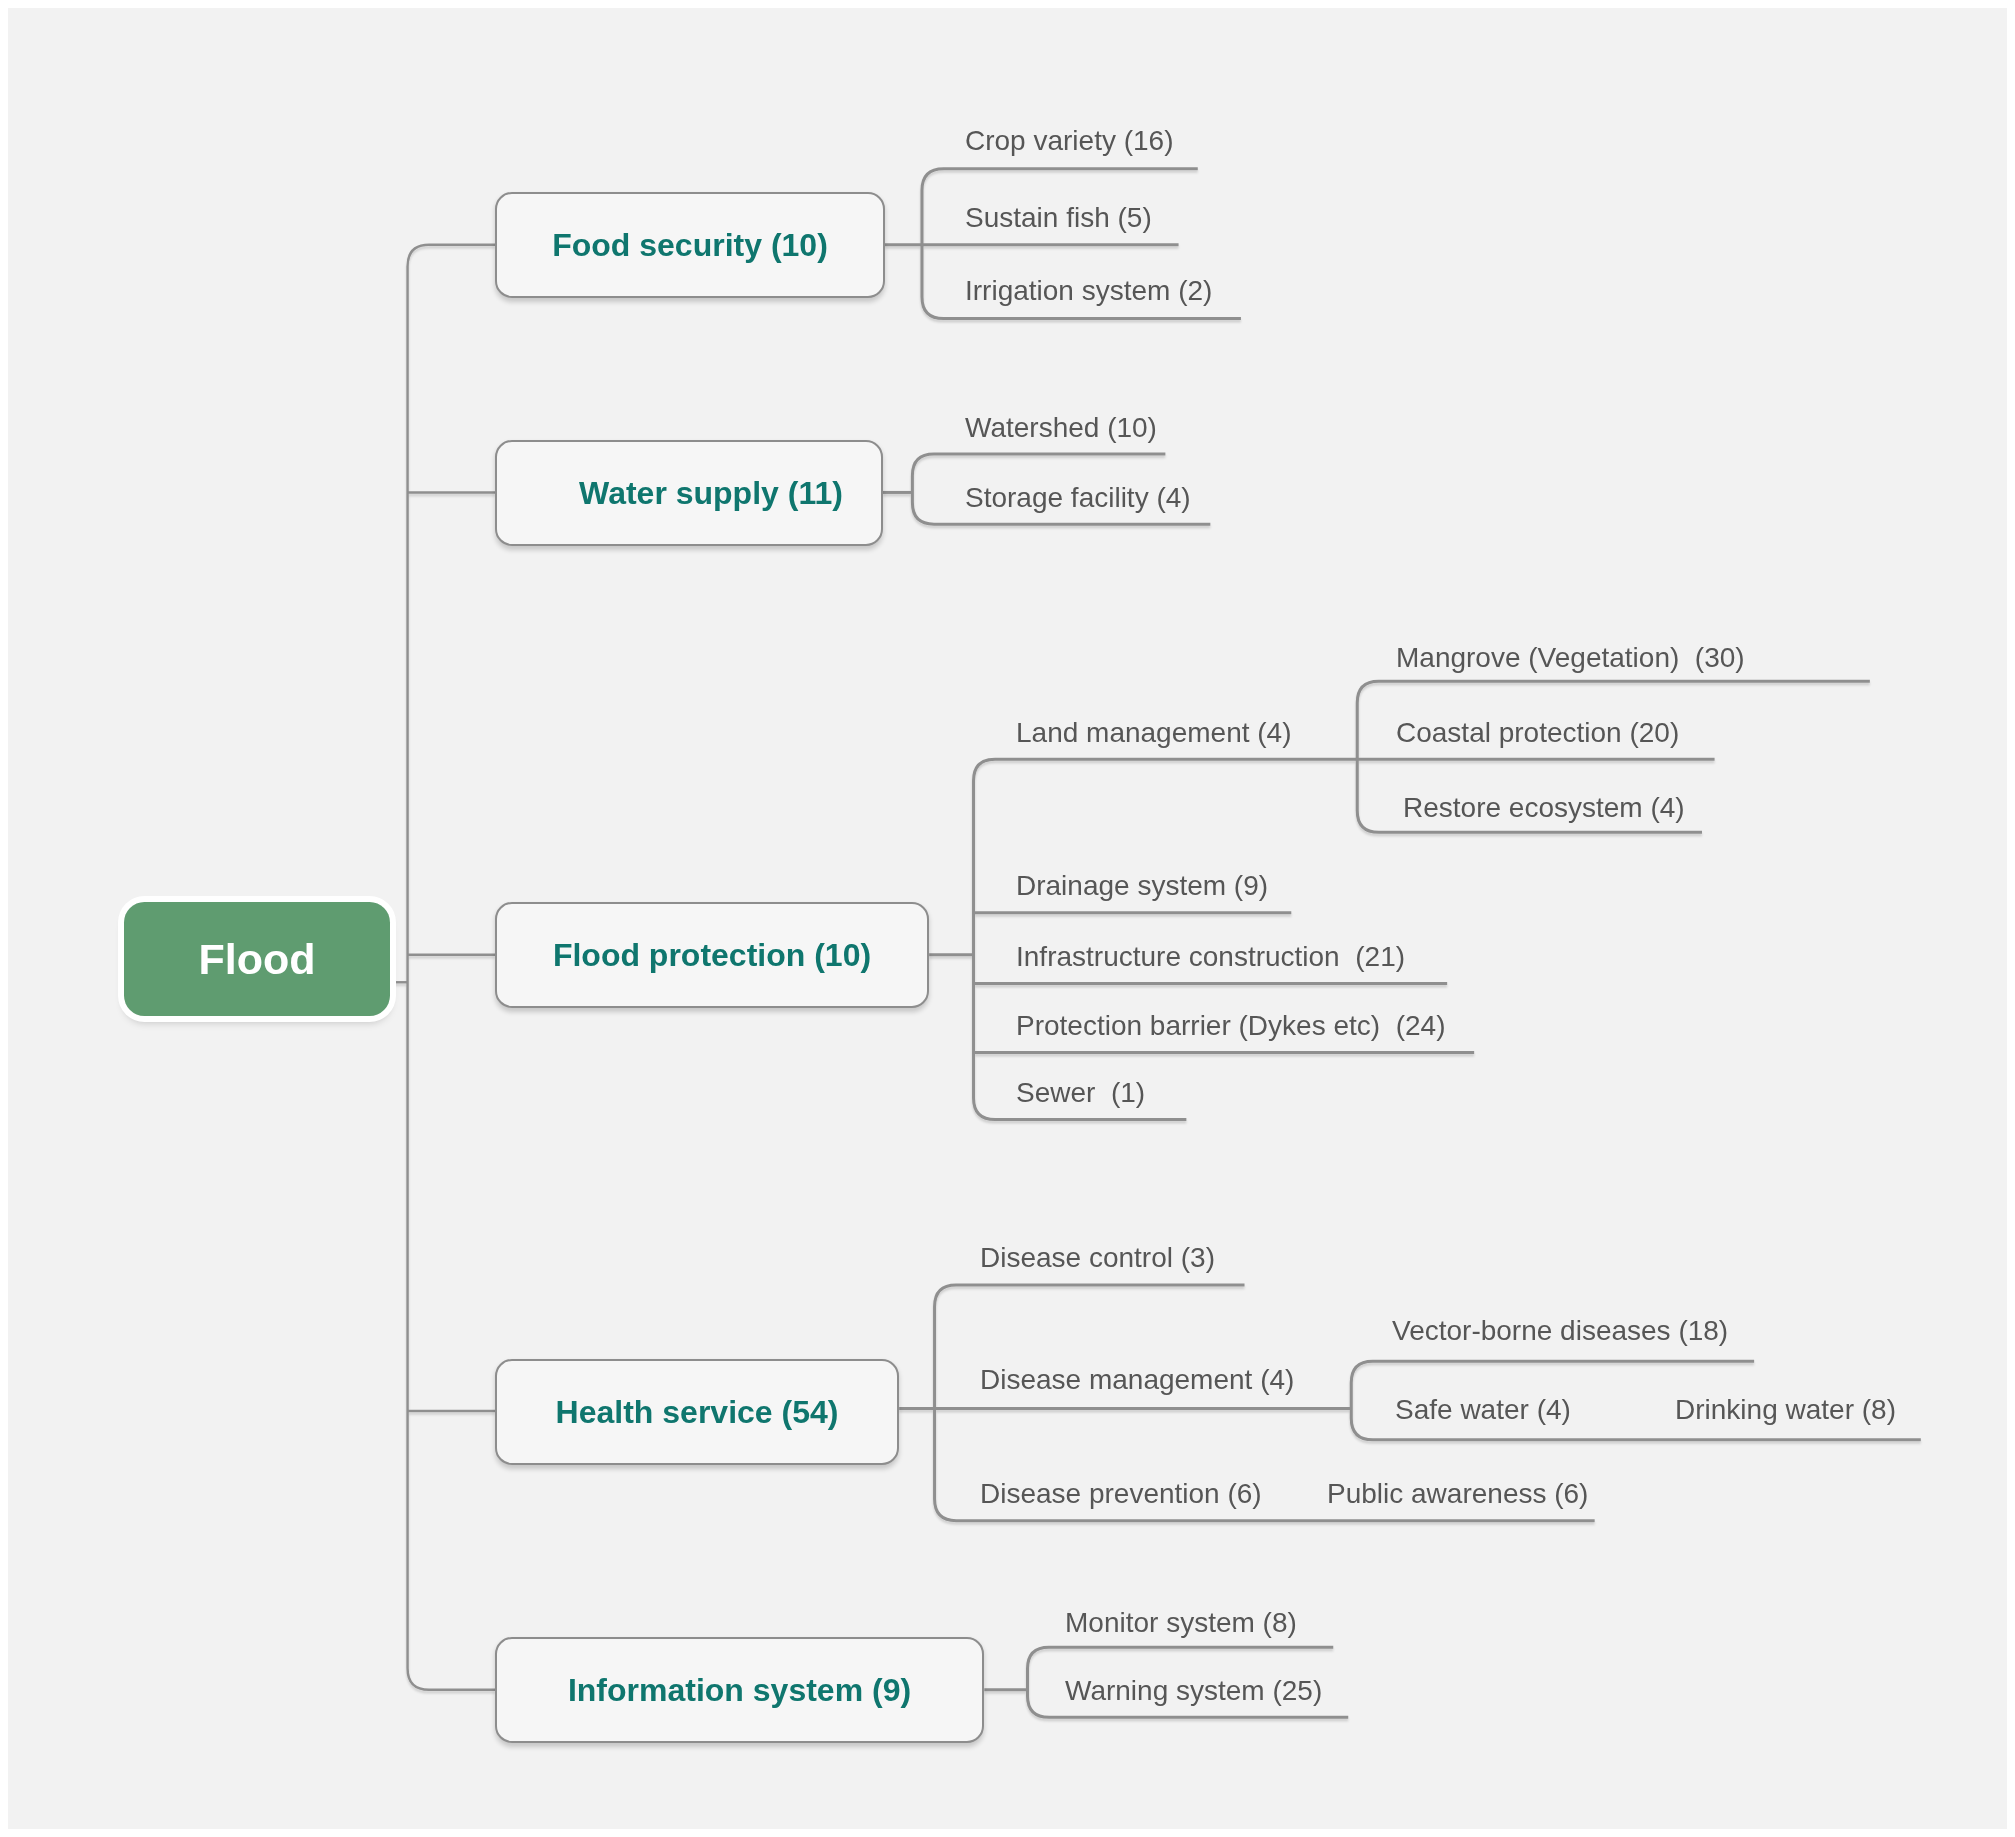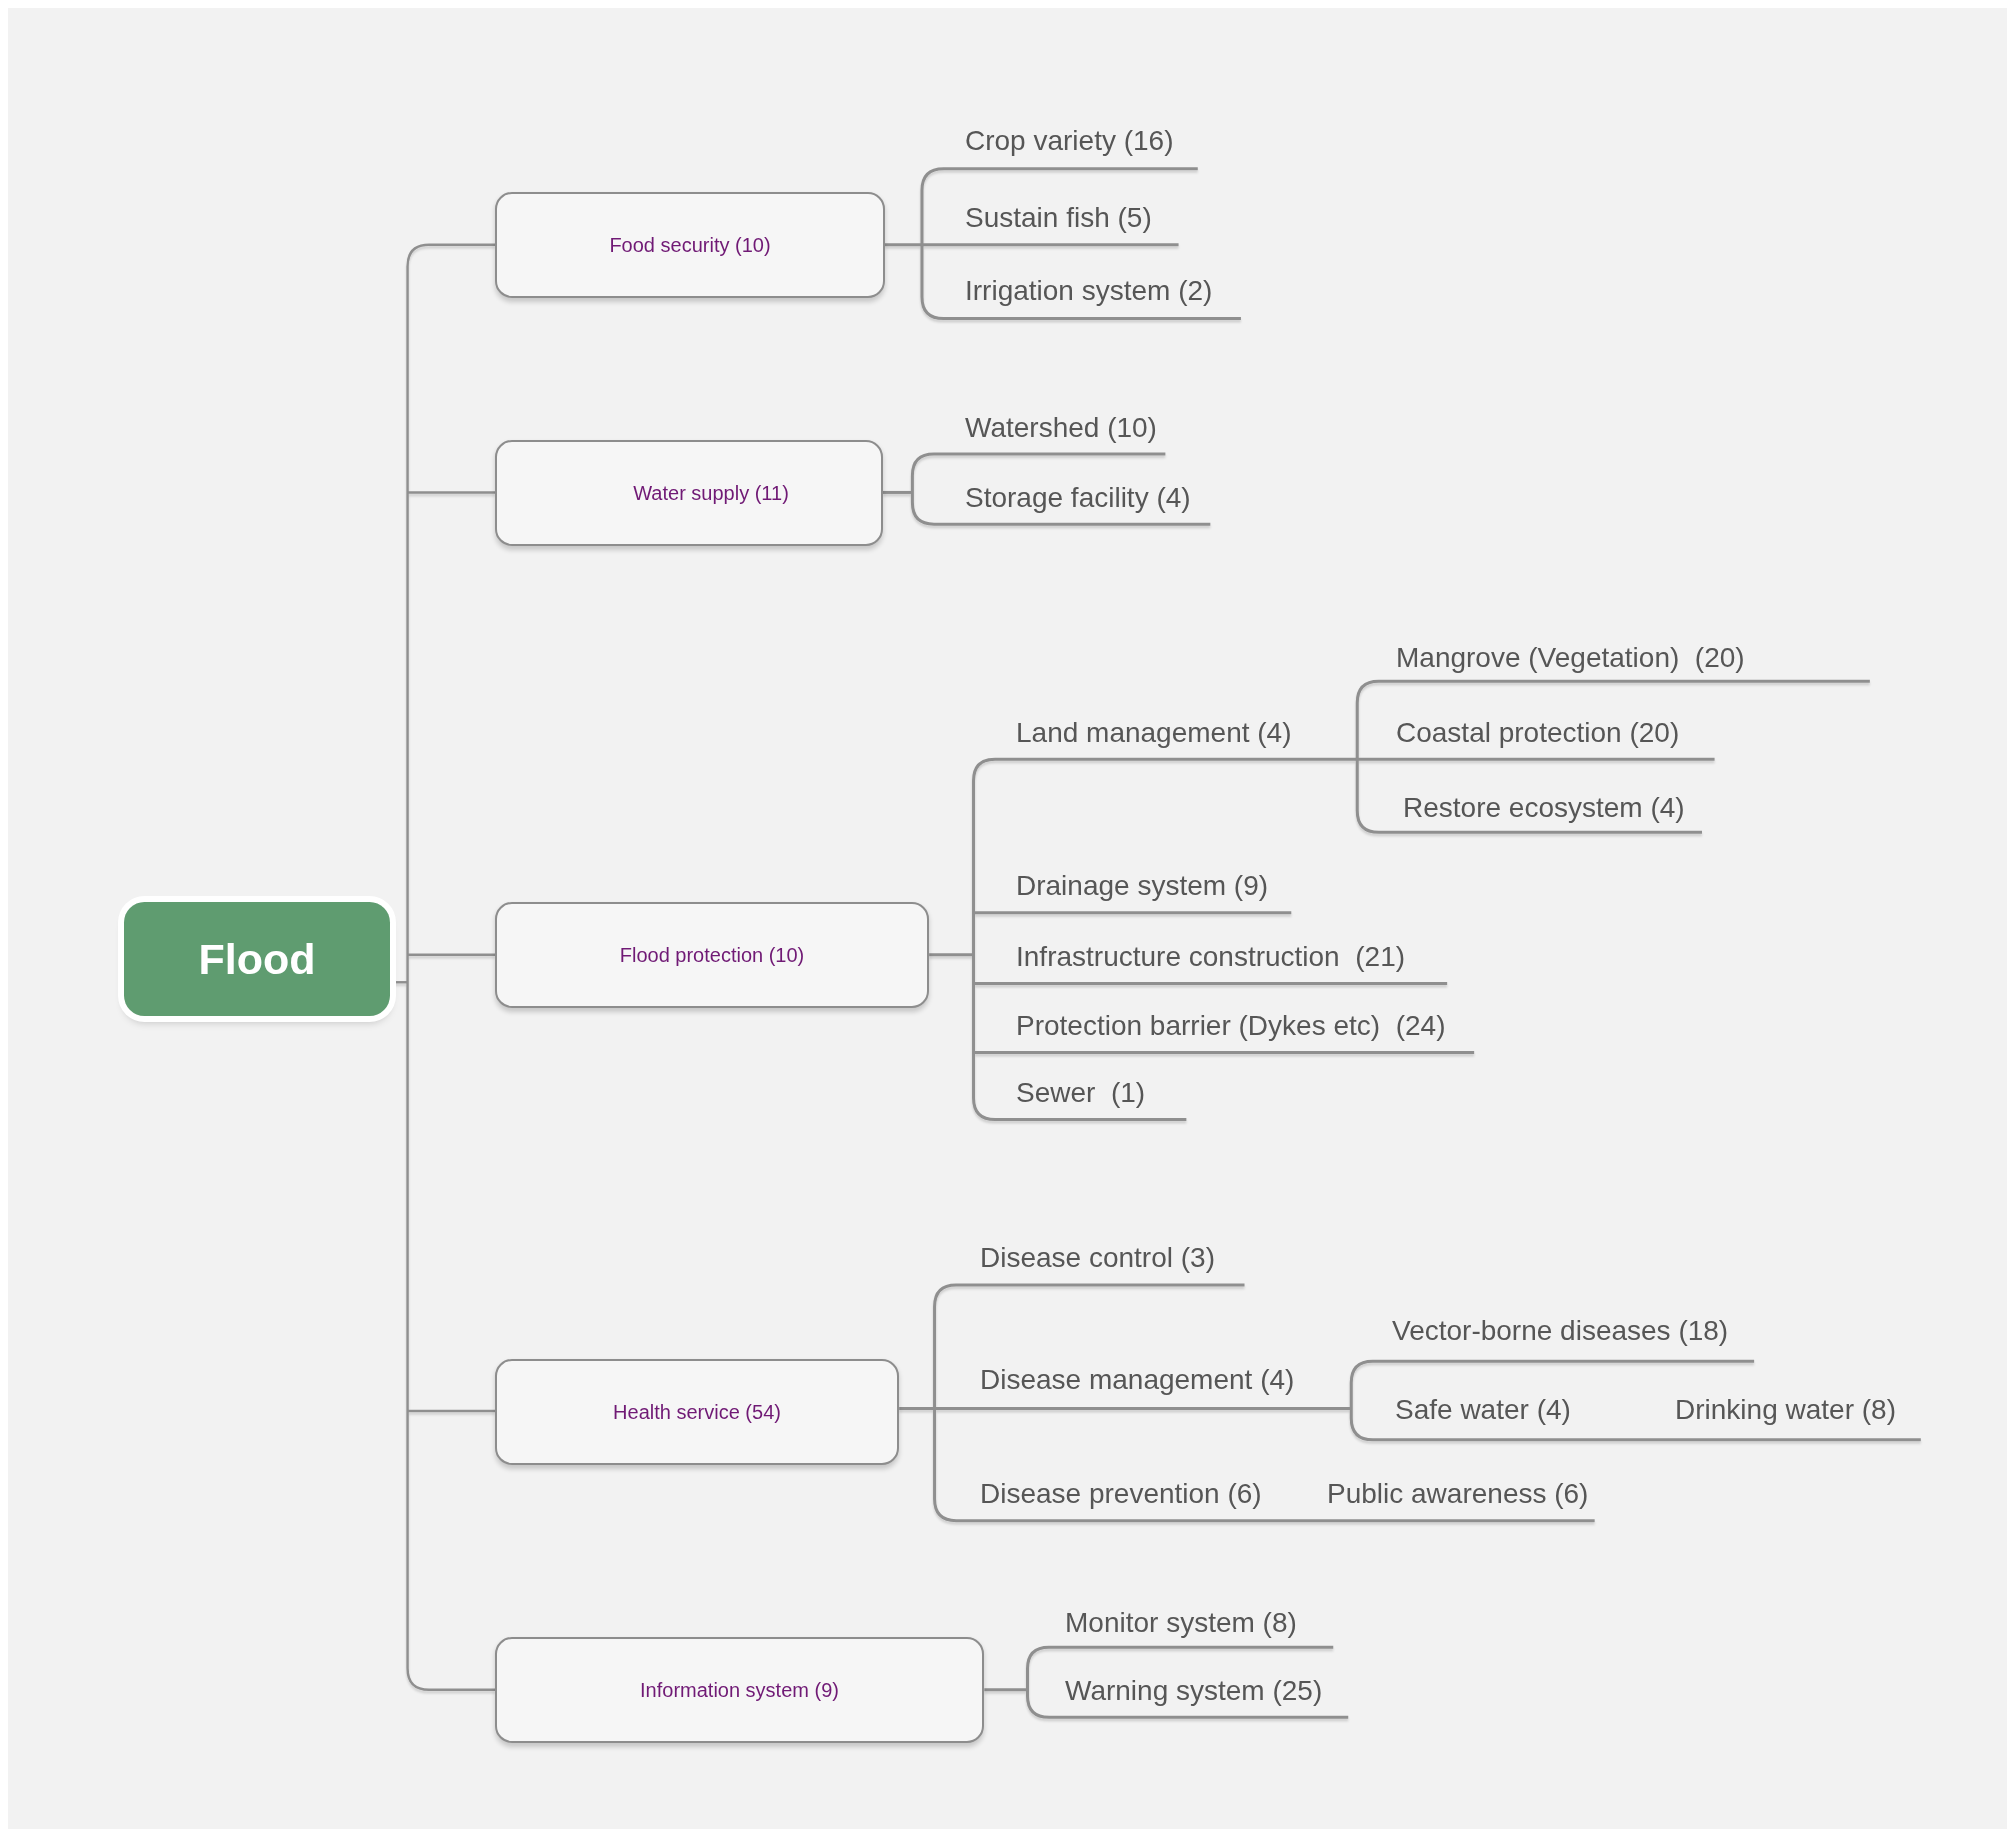--- a/index.html
+++ b/index.html
@@ -14,21 +14,21 @@
   }
   #wires{position:absolute;left:0;top:0;width:2015px;height:1837px;}
   .topic-box{
     position:absolute;
     box-sizing:border-box;
     background:#f6f6f6;
     border:2.4px solid #8d8d8d;
     border-radius:17px;
     box-shadow:0 3.6px 4.8px rgba(0,0,0,0.18);
     display:flex;align-items:center;justify-content:center;
-    font-size:20px;color:#701a75;font-weight:400;
+    font-size:32px;color:#0f766e;font-weight:700;
     white-space:pre;
   }
   .root-box{
     position:absolute;
     box-sizing:border-box;
     background:#5f9c70;
     border-radius:20.4px;
     box-shadow:0 0 0 6px #ffffff, 0 6px 8.4px rgba(0,0,0,0.22);
     display:flex;align-items:center;justify-content:center;
     font-size:43px;color:#ffffff;font-weight:700;
@@ -108,21 +108,21 @@
   <div class="topic-box" style="left:487px;top:1629px;width:489px;height:106px;">Information system (9)</div>
 
   <div class="leaf-label" style="left:957px;top:116px;">Crop variety (16)</div>
   <div class="leaf-label" style="left:957px;top:193px;">Sustain fish (5)</div>
   <div class="leaf-label" style="left:957px;top:266px;">Irrigation system (2)</div>
 
   <div class="leaf-label" style="left:957px;top:403px;">Watershed (10)</div>
   <div class="leaf-label" style="left:957px;top:473px;">Storage facility (4)</div>
 
   <div class="leaf-label" style="left:1008px;top:708px;">Land management (4)</div>
-  <div class="leaf-label" style="left:1388px;top:633px;">Mangrove (Vegetation)  (20)</div>
+  <div class="leaf-label" style="left:1388px;top:633px;">Mangrove (Vegetation)  (30)</div>
   <div class="leaf-label" style="left:1388px;top:708px;">Coastal protection (20)</div>
   <div class="leaf-label" style="left:1388px;top:783px;margin-left:7px;">Restore ecosystem (4)</div>
   <div class="leaf-label" style="left:1008px;top:861px;">Drainage system (9)</div>
   <div class="leaf-label" style="left:1008px;top:932px;">Infrastructure construction  (21)</div>
   <div class="leaf-label" style="left:1008px;top:1001px;">Protection barrier (Dykes etc)  (24)</div>
   <div class="leaf-label" style="left:1008px;top:1068px;">Sewer  (1)</div>
 
   <div class="leaf-label" style="left:972px;top:1233px;">Disease control (3)</div>
   <div class="leaf-label" style="left:972px;top:1355px;">Disease management (4)</div>
   <div class="leaf-label" style="left:1384px;top:1306px;">Vector-borne diseases (18)</div>

